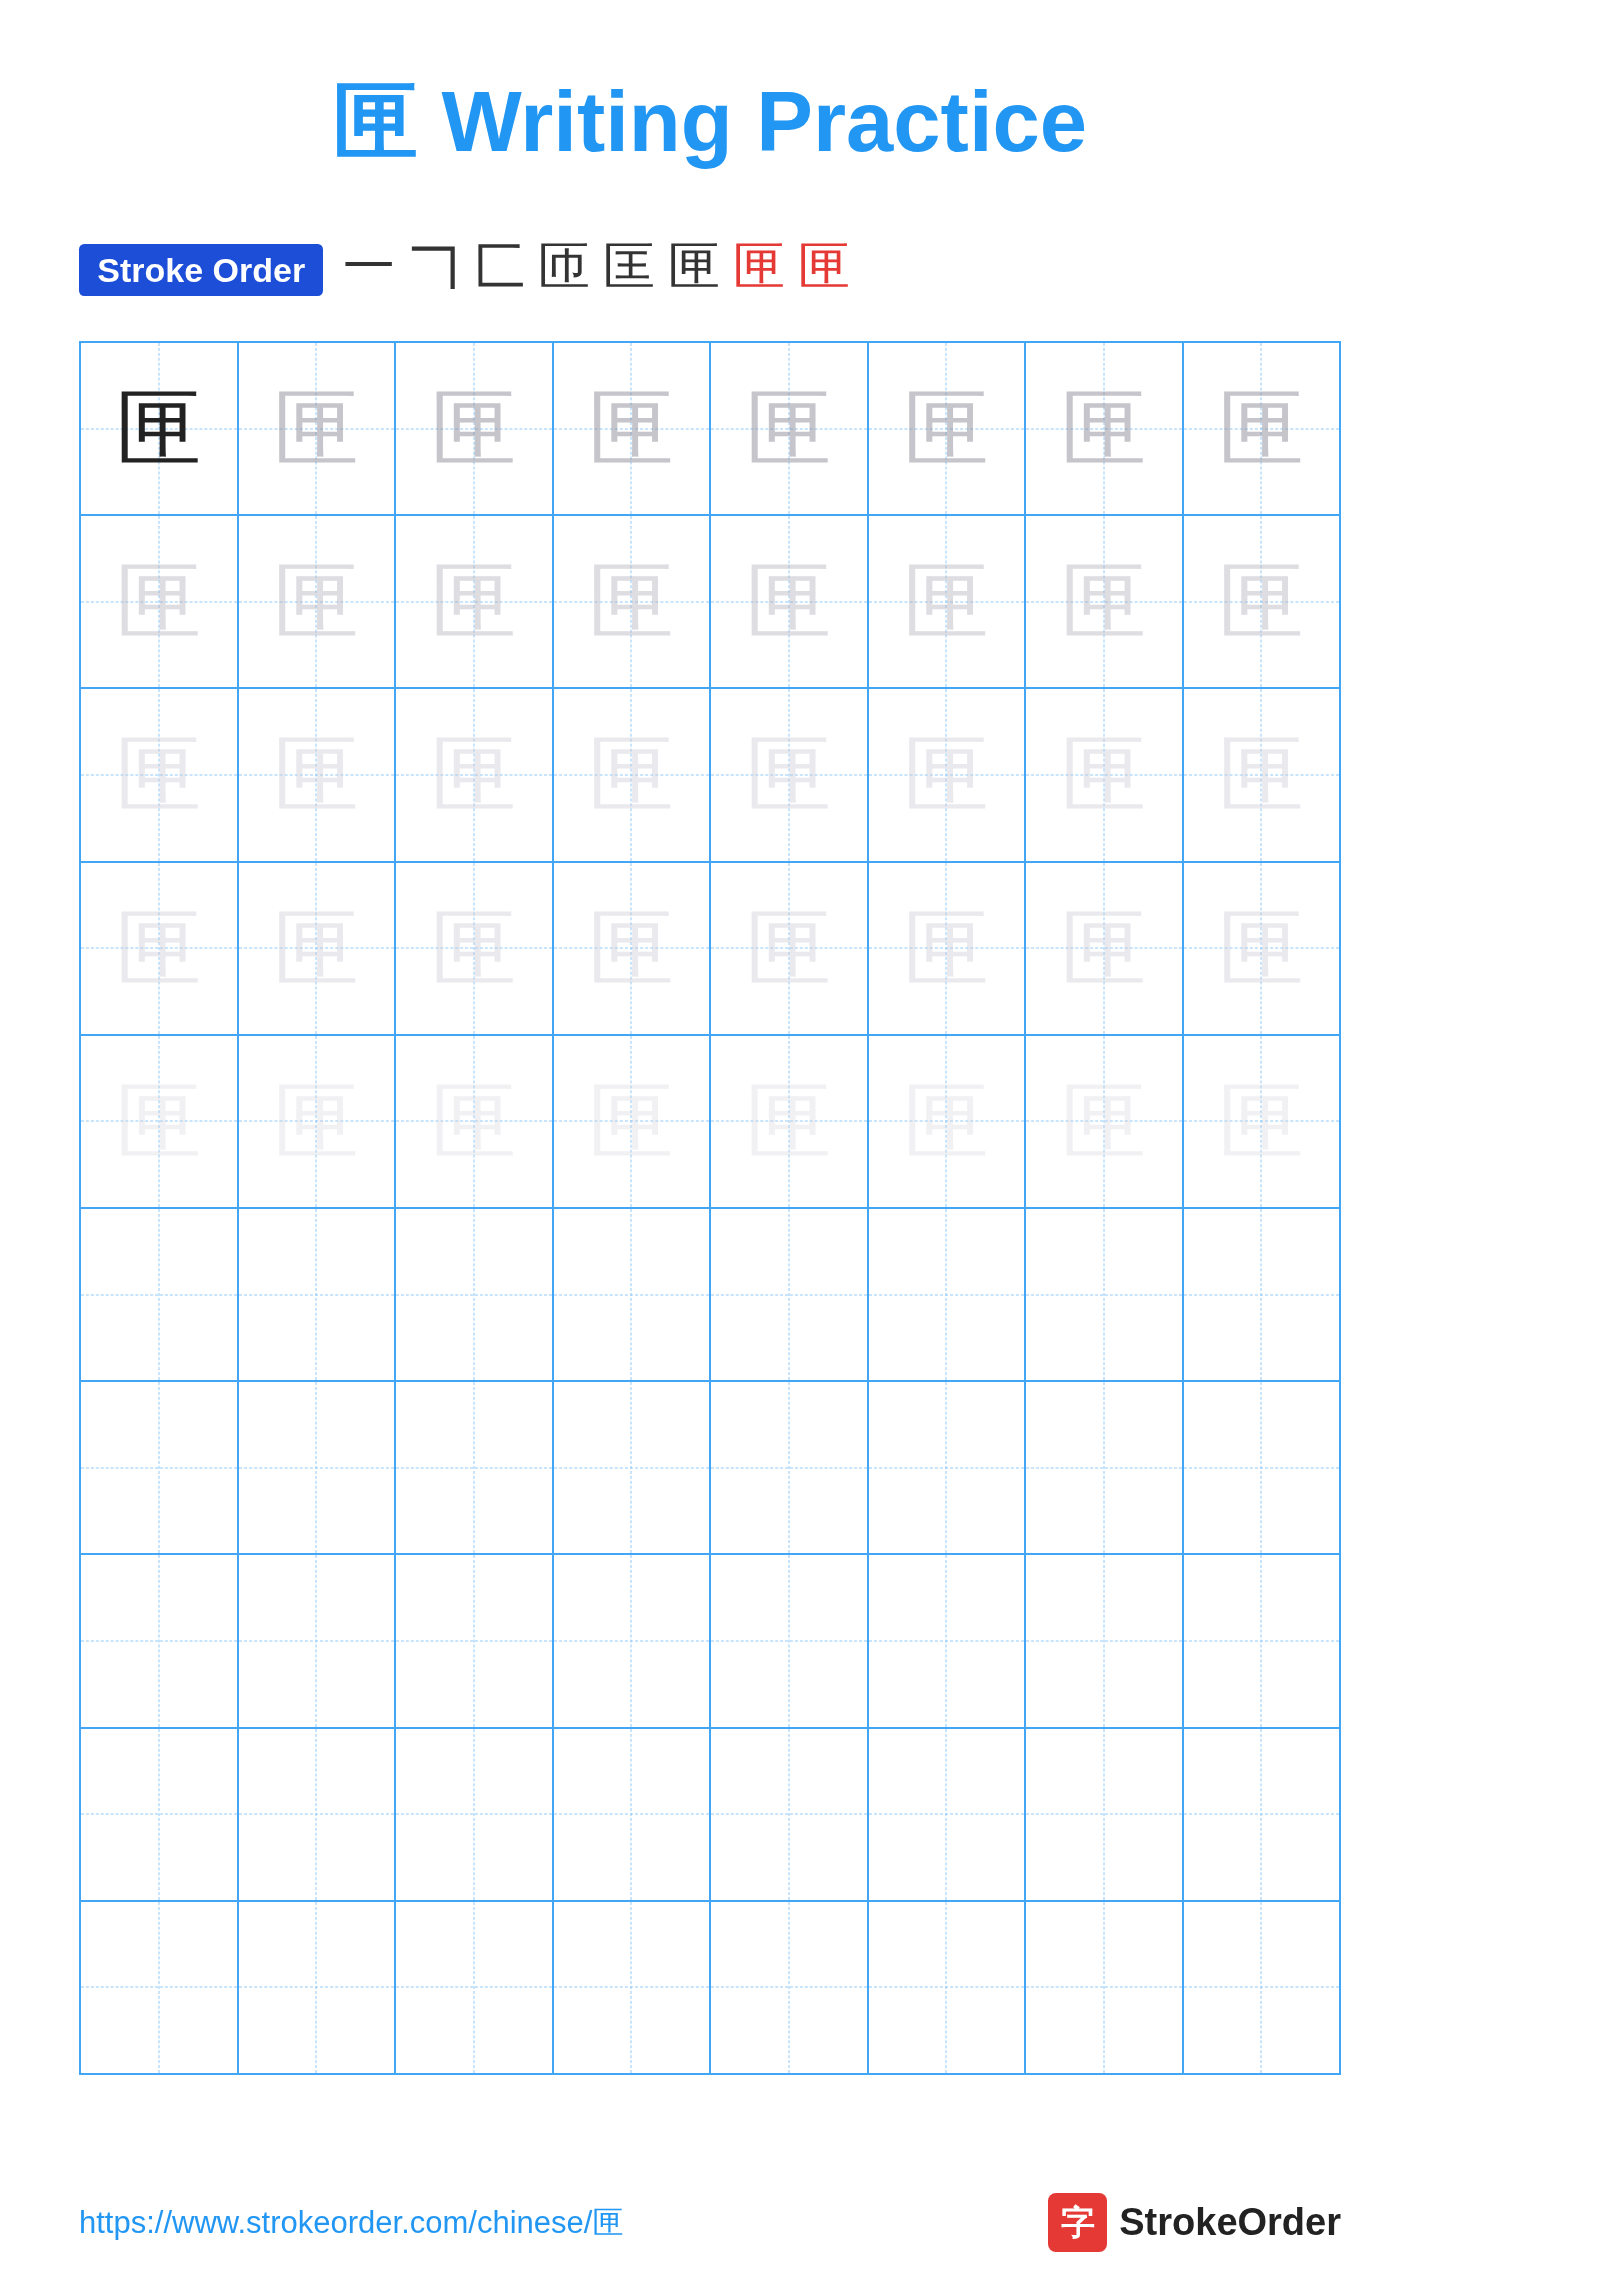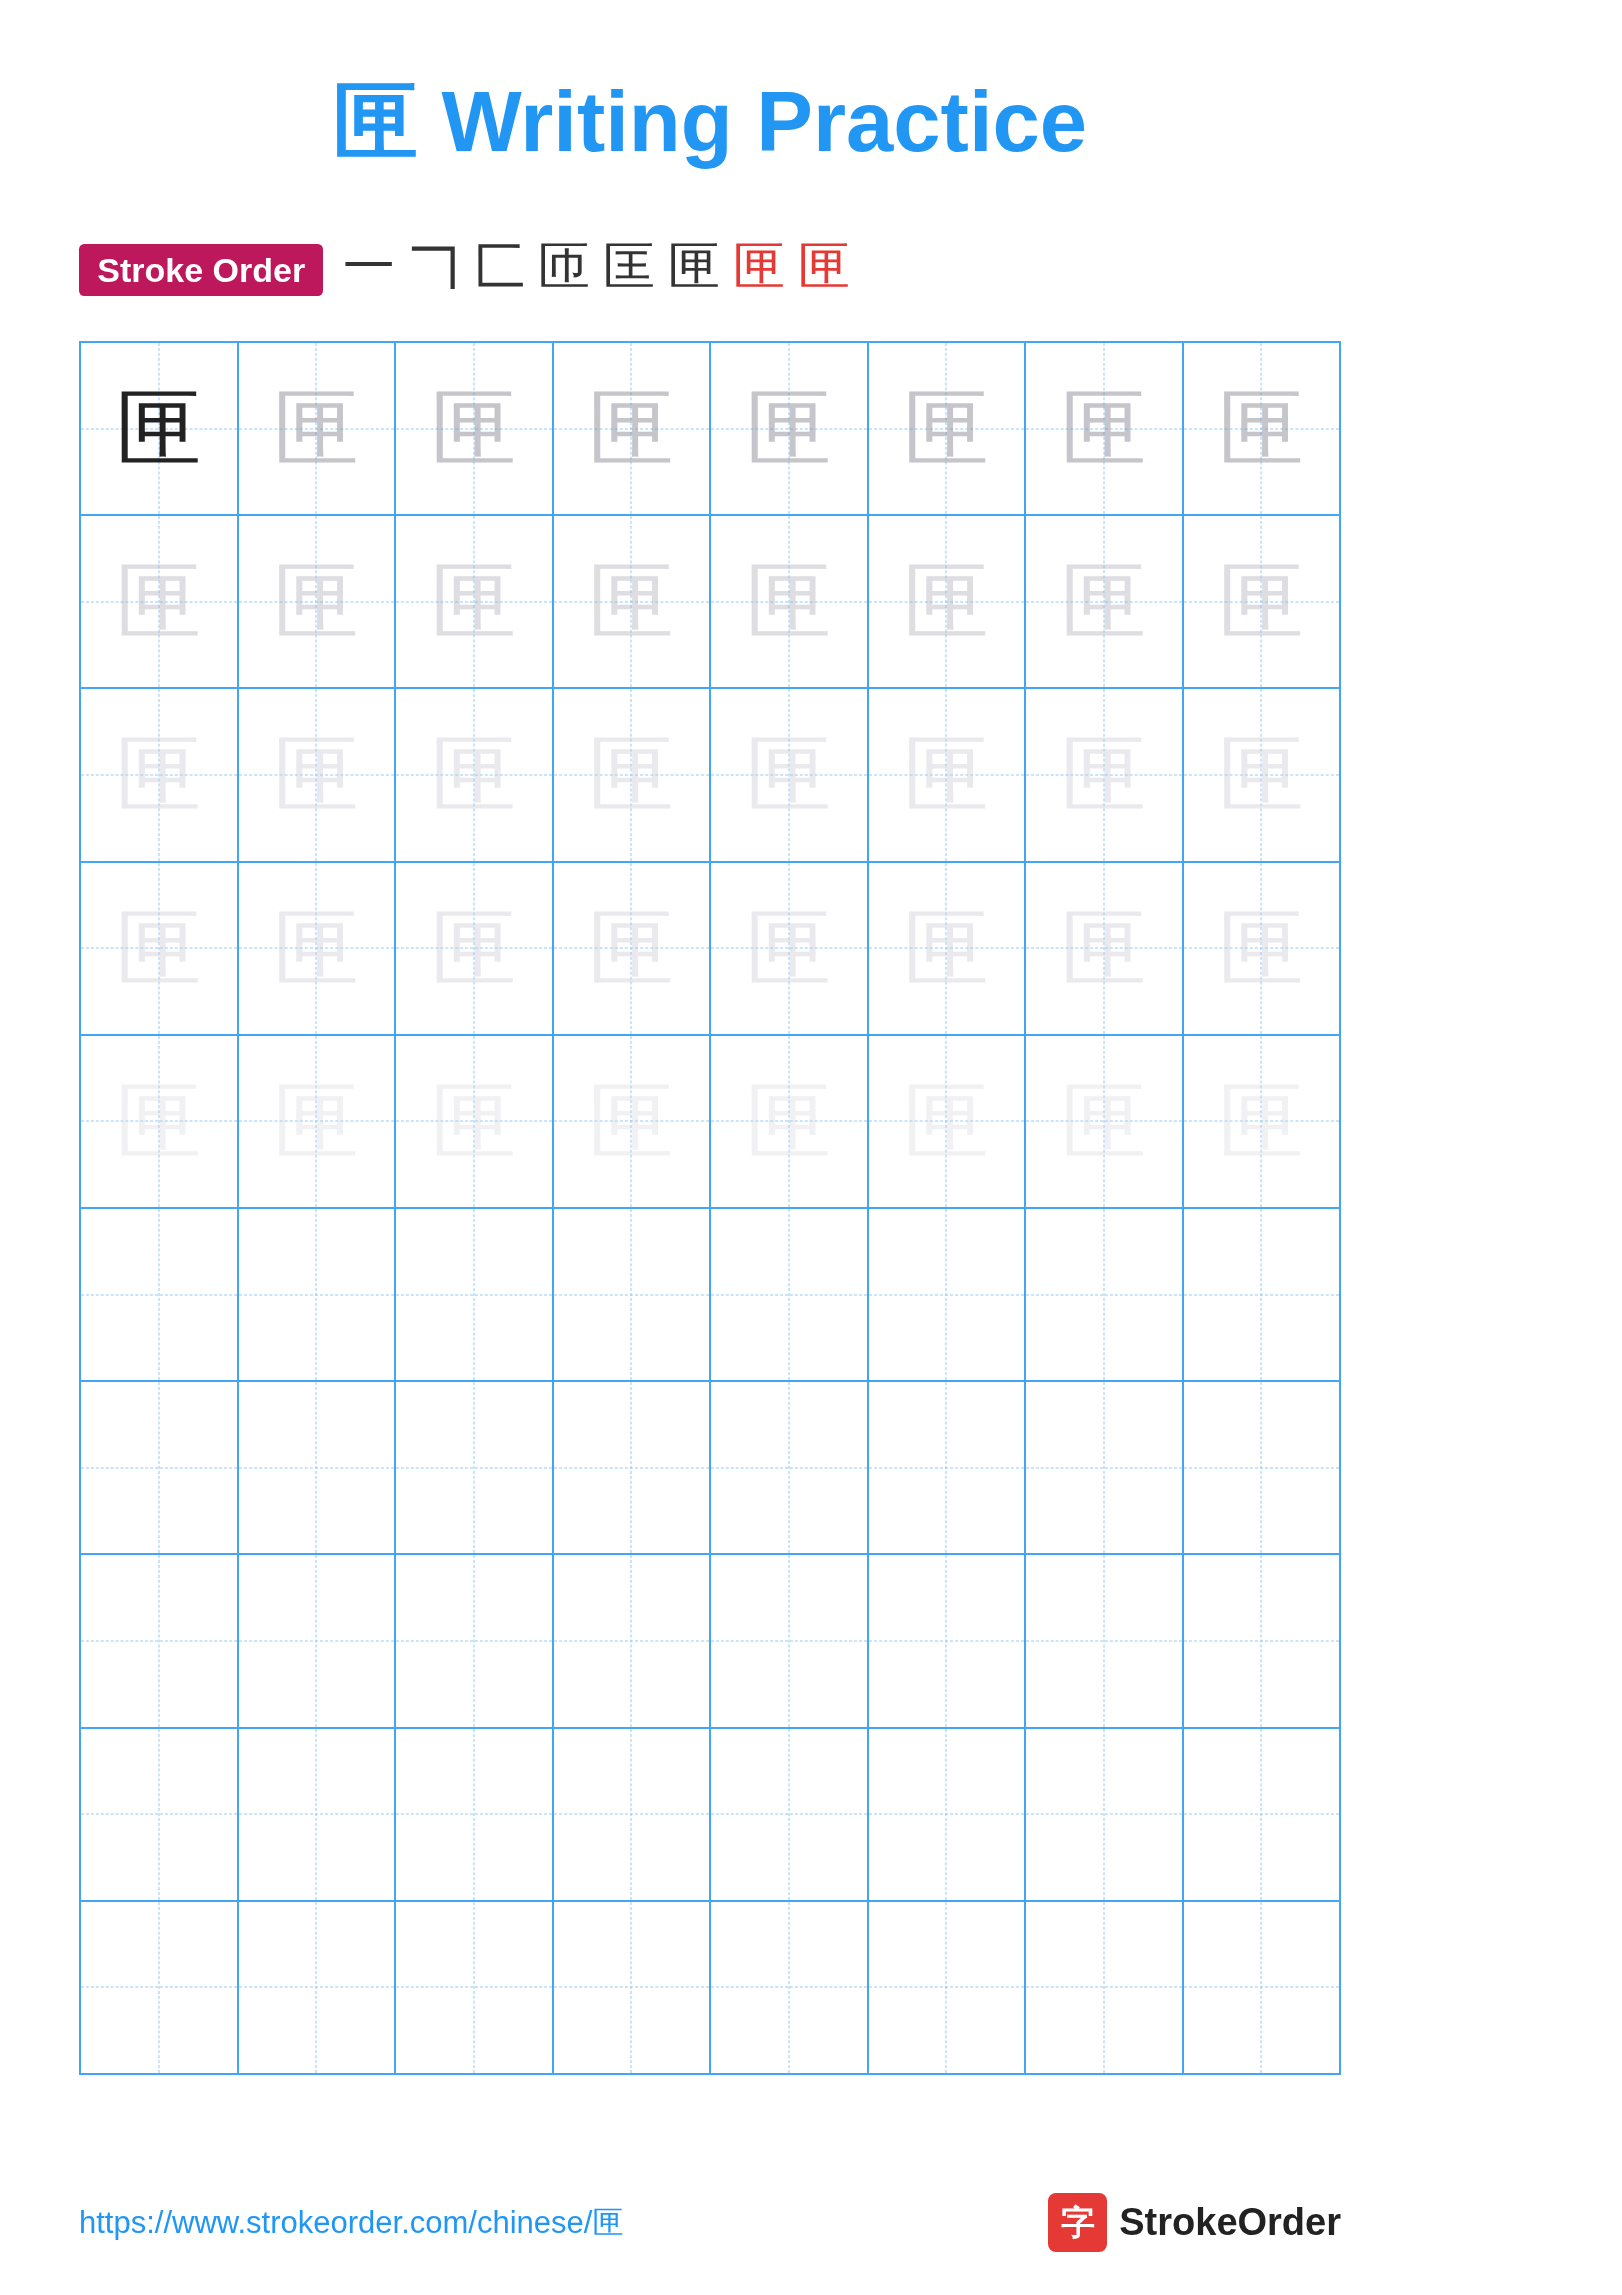--- a/index.html
+++ b/index.html
@@ -31,21 +31,21 @@
     }
 
     .stroke-order-row {
       display: flex;
       align-items: center;
       gap: 19.6px;
       margin-bottom: 39px;
     }
 
     .stroke-order-badge {
-      background: #be185d;
+      background: #1d4ed8;
       color: #fff;
       font-size: 34px;
       font-weight: bold;
       padding: 6.5px 18.3px;
       border-radius: 5.2px;
       white-space: nowrap;
       margin-top: 6px;
     }
 
     .stroke-order-chars {

